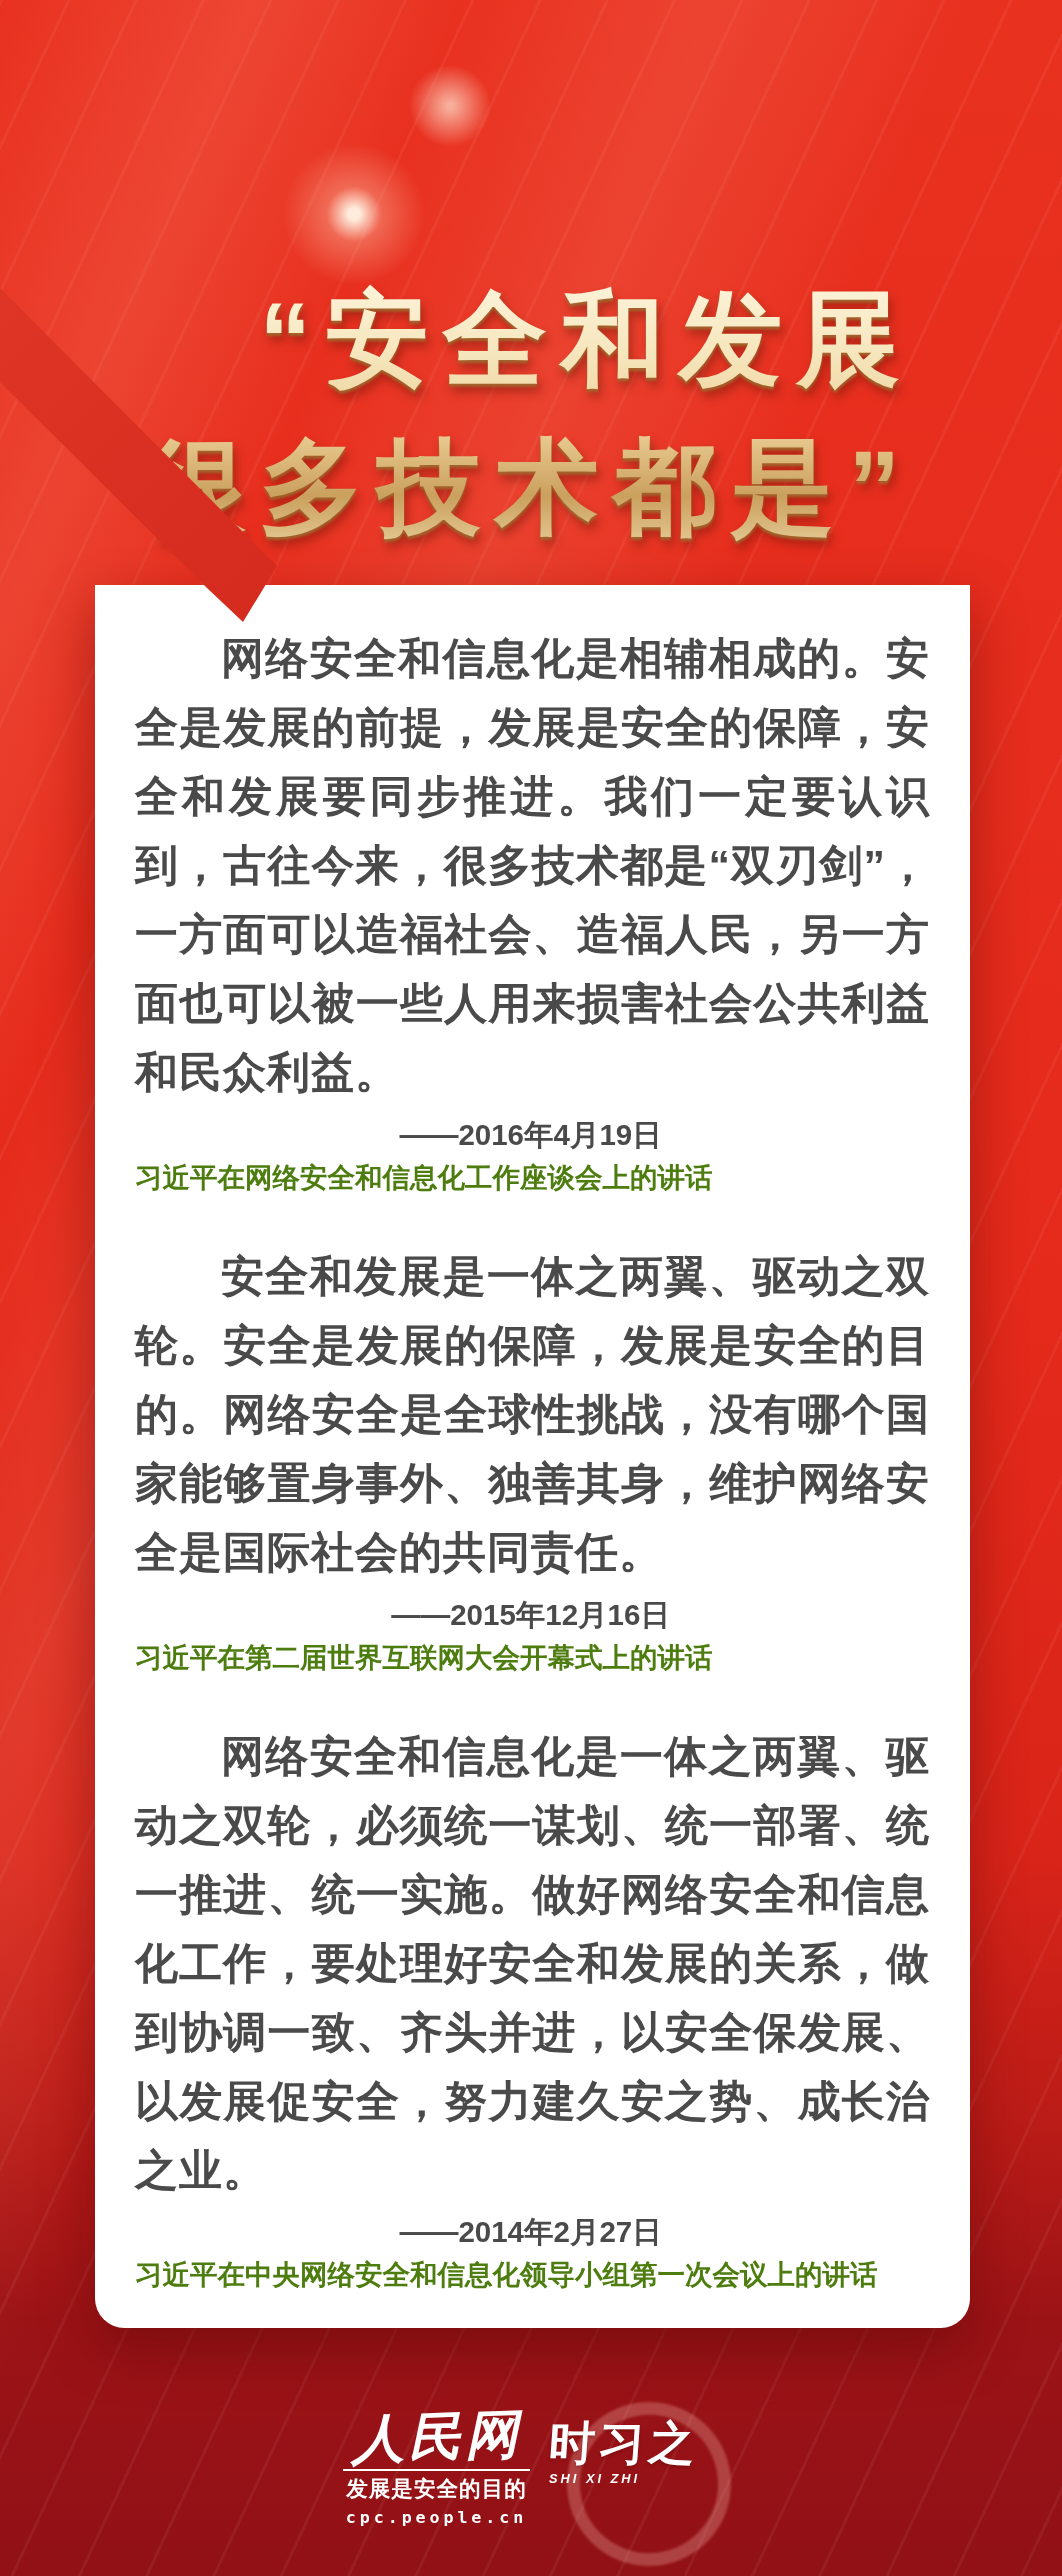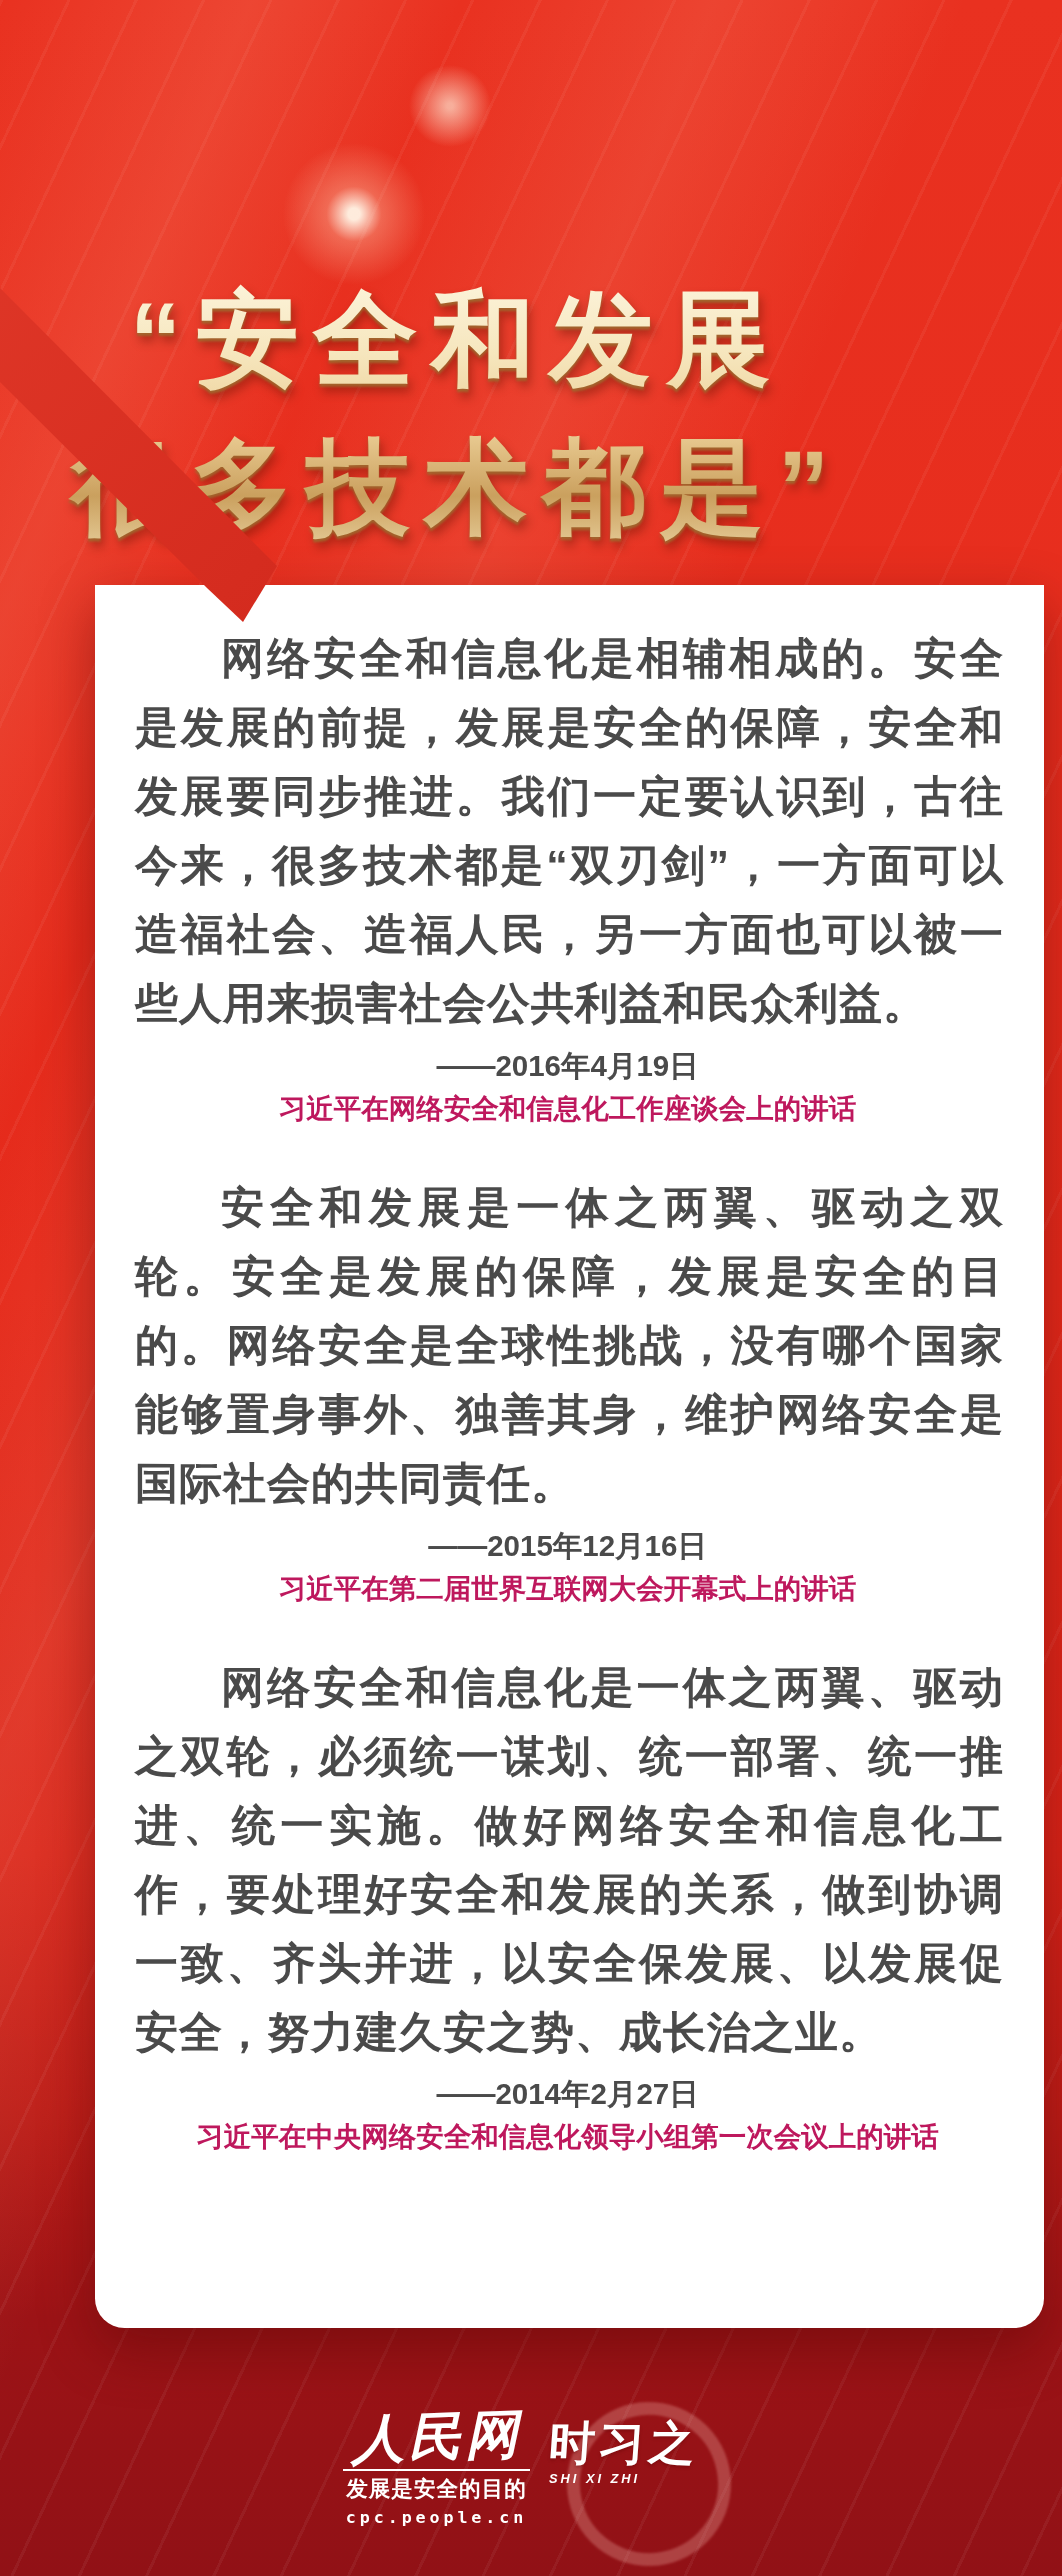--- a/index.html
+++ b/index.html
@@ -18,51 +18,51 @@
   }
   
   .ribbon{
     position:absolute;left:0;top:0;width:1062px;height:2576px;
     background:linear-gradient(135deg,#e23a2a 0%,#c81e14 45%,#a8130f 100%);
     clip-path:polygon(0px 288px,277px 566px,243px 622px,207px 588px,0px 382px);
     z-index:3;
   }
   .hero-title{
     position:absolute;top:195px;left:0;width:914px;
-    text-align:center;z-index:2;
+    text-align:right;z-index:2;
     font-weight:bold;
     font-size:104px;line-height:148px;letter-spacing:13.8px;
     background:linear-gradient(180deg,#fdf6e0 0%,#f6e6bd 30%,#eccf97 55%,#caa05e 78%,#ecd5a4 100%);
     -webkit-background-clip:text;background-clip:text;color:transparent;
     filter:drop-shadow(0 3.9px 1px rgba(158,108,47,.85)) drop-shadow(3.9px 6.9px 4.9px rgba(110,20,5,.45));
   }
   .hero-title .line{display:block;}
   .quote-card{
-    position:absolute;left:95px;top:585px;width:949px;height:1743px;
+    position:absolute;left:95px;top:585px;width:875px;height:1743px;
     box-sizing:border-box;
     background:#ffffff;border-radius:0 0 29.5px 29.5px;
     box-shadow:0 21.6px 54px rgba(88,6,6,.45);
     padding:39px 40px 0 40px;
     z-index:2;
   }
   .quote-text{
     margin:0;
     font-size:43px;line-height:69px;letter-spacing:1px;
     font-weight:700;color:#4a4a4a;
     text-indent:2em;text-align:justify;
   }
   .attr-date{
     margin:7.9px 3.9px 0 0;
     font-size:29.5px;line-height:39px;
     font-weight:600;color:#4a4a4a;text-align:center;
   }
   .attr-source{
     margin:3.9px 3.9px 0 0;
     font-size:27.5px;line-height:39px;
-    font-weight:600;color:#be185d;text-align:center;
+    font-weight:600;color:#4d7c0f;text-align:left;
   }
   .quote-group{margin:0 0 45px 0;}
   .quote-group:last-child{margin-bottom:0;}
   .footer{position:absolute;left:0;top:2324px;width:1062px;height:252px;z-index:2;}
   .people-block{
     position:absolute;left:343px;top:85px;width:187px;
     text-align:center;color:#ffffff;
   }
   .people-script{
     font-family:"DejaVu Serif","Liberation Serif",serif;

